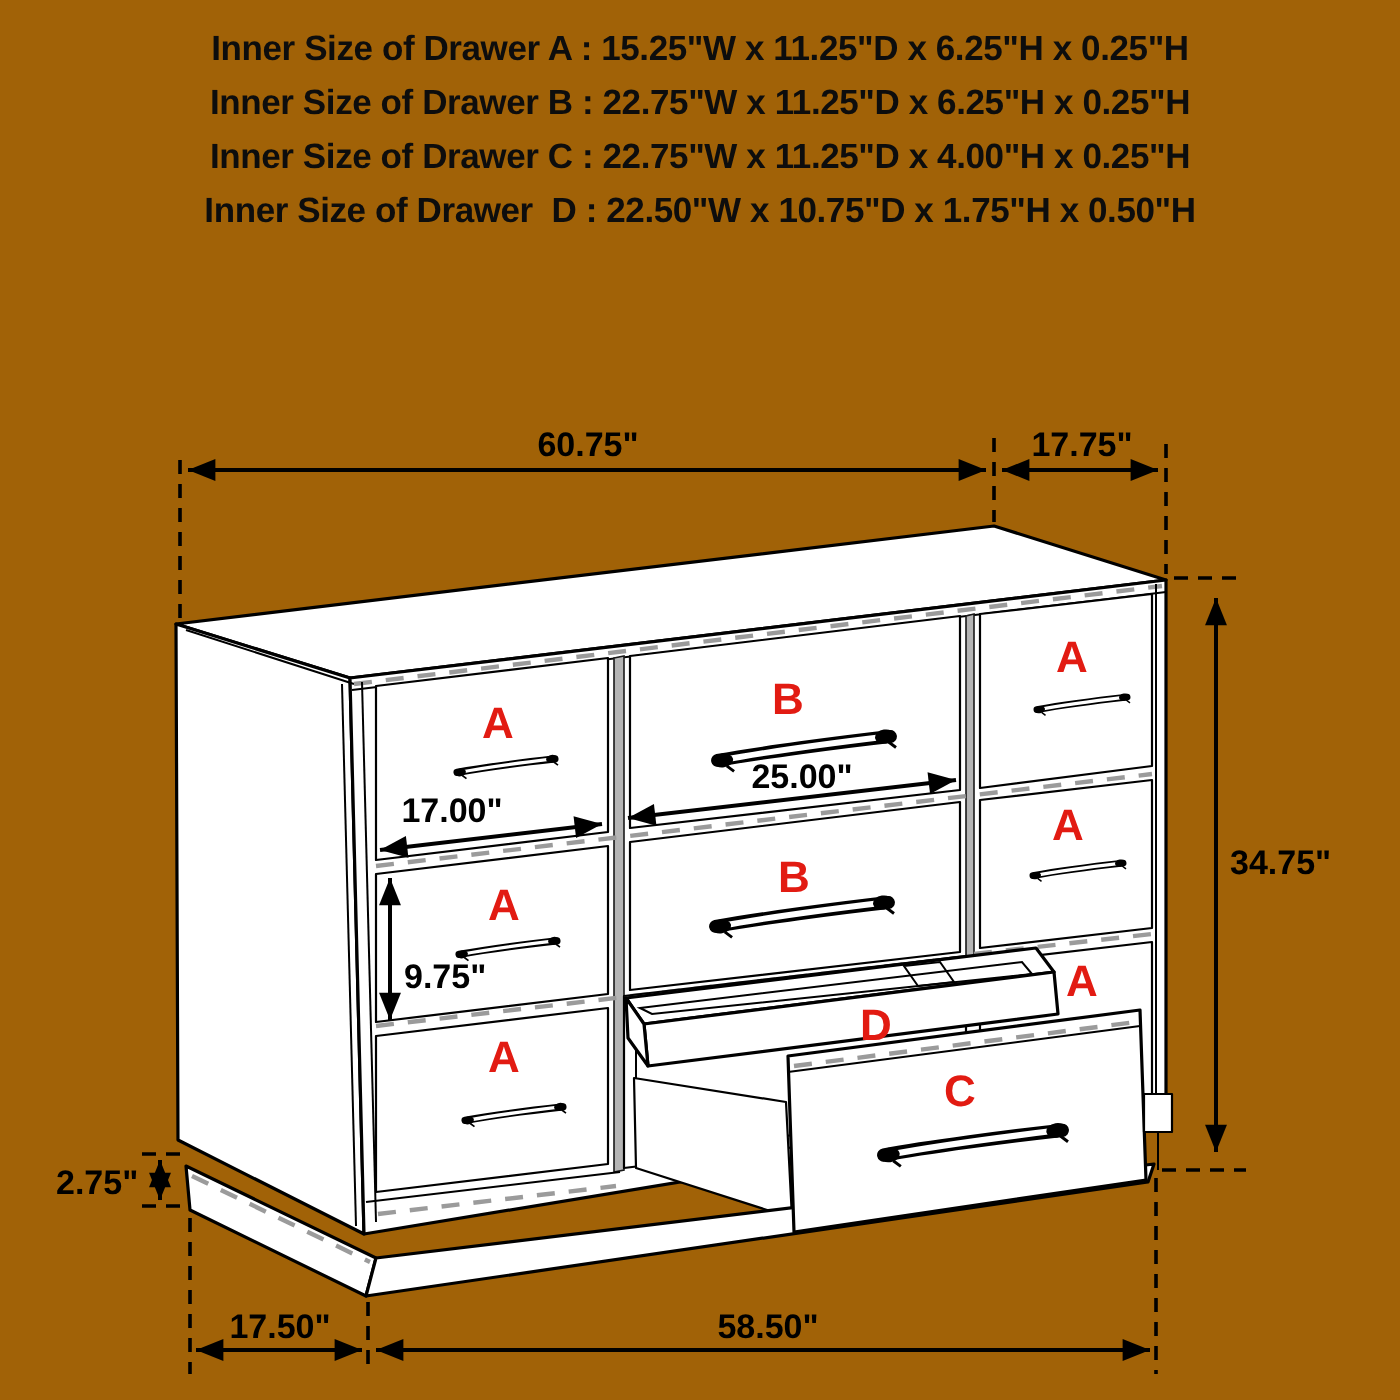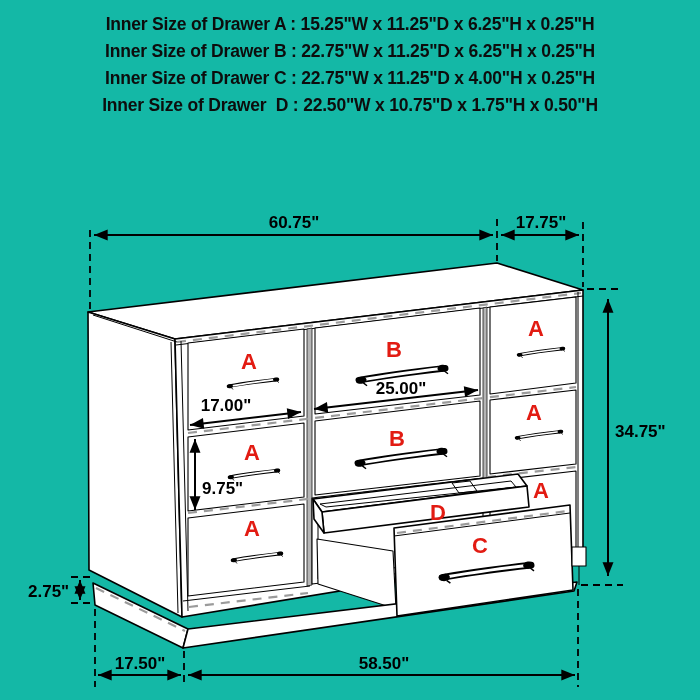--- a/index.html
+++ b/index.html
@@ -1,16 +1,16 @@
 <!DOCTYPE html>
 <html><head>
 <meta charset="utf-8">
 <style>
   html,body{margin:0;padding:0;background:#fff;}
-  .page{width:700px;height:700px;background:#14b8a6;position:relative;overflow:hidden;
+  .page{width:700px;height:700px;background:#a16207;position:relative;overflow:hidden;
         font-family:"Liberation Sans",sans-serif;}
   svg{display:block;}
   .title-txt{font:bold 17.5px "Liberation Sans",sans-serif;fill:#0d0d0d;letter-spacing:-0.2px;}
   .dim-txt{font:bold 17px "Liberation Sans",sans-serif;fill:#000;}
   .lbl-txt{font:bold 22px "Liberation Sans",sans-serif;}
   .face{fill:#fff;stroke:#000;stroke-width:1.6;stroke-linejoin:round;}
   .face-thin{fill:#fff;stroke:#000;stroke-width:1.1;stroke-linejoin:round;}
   .thin{stroke:#000;stroke-width:1;fill:none;}
   .grain{stroke:#9b9b9b;stroke-width:2.2;fill:none;stroke-dasharray:9 7;}
   .divider{fill:#b5b5b5;stroke:#1a1a1a;stroke-width:0.8;}

